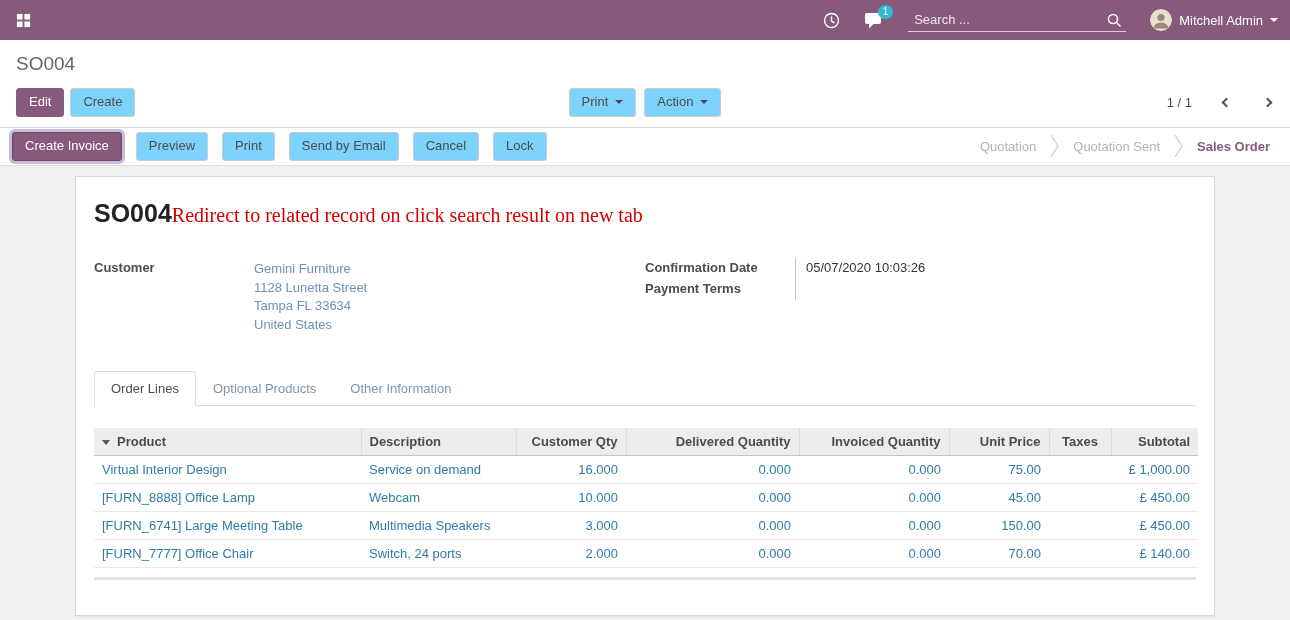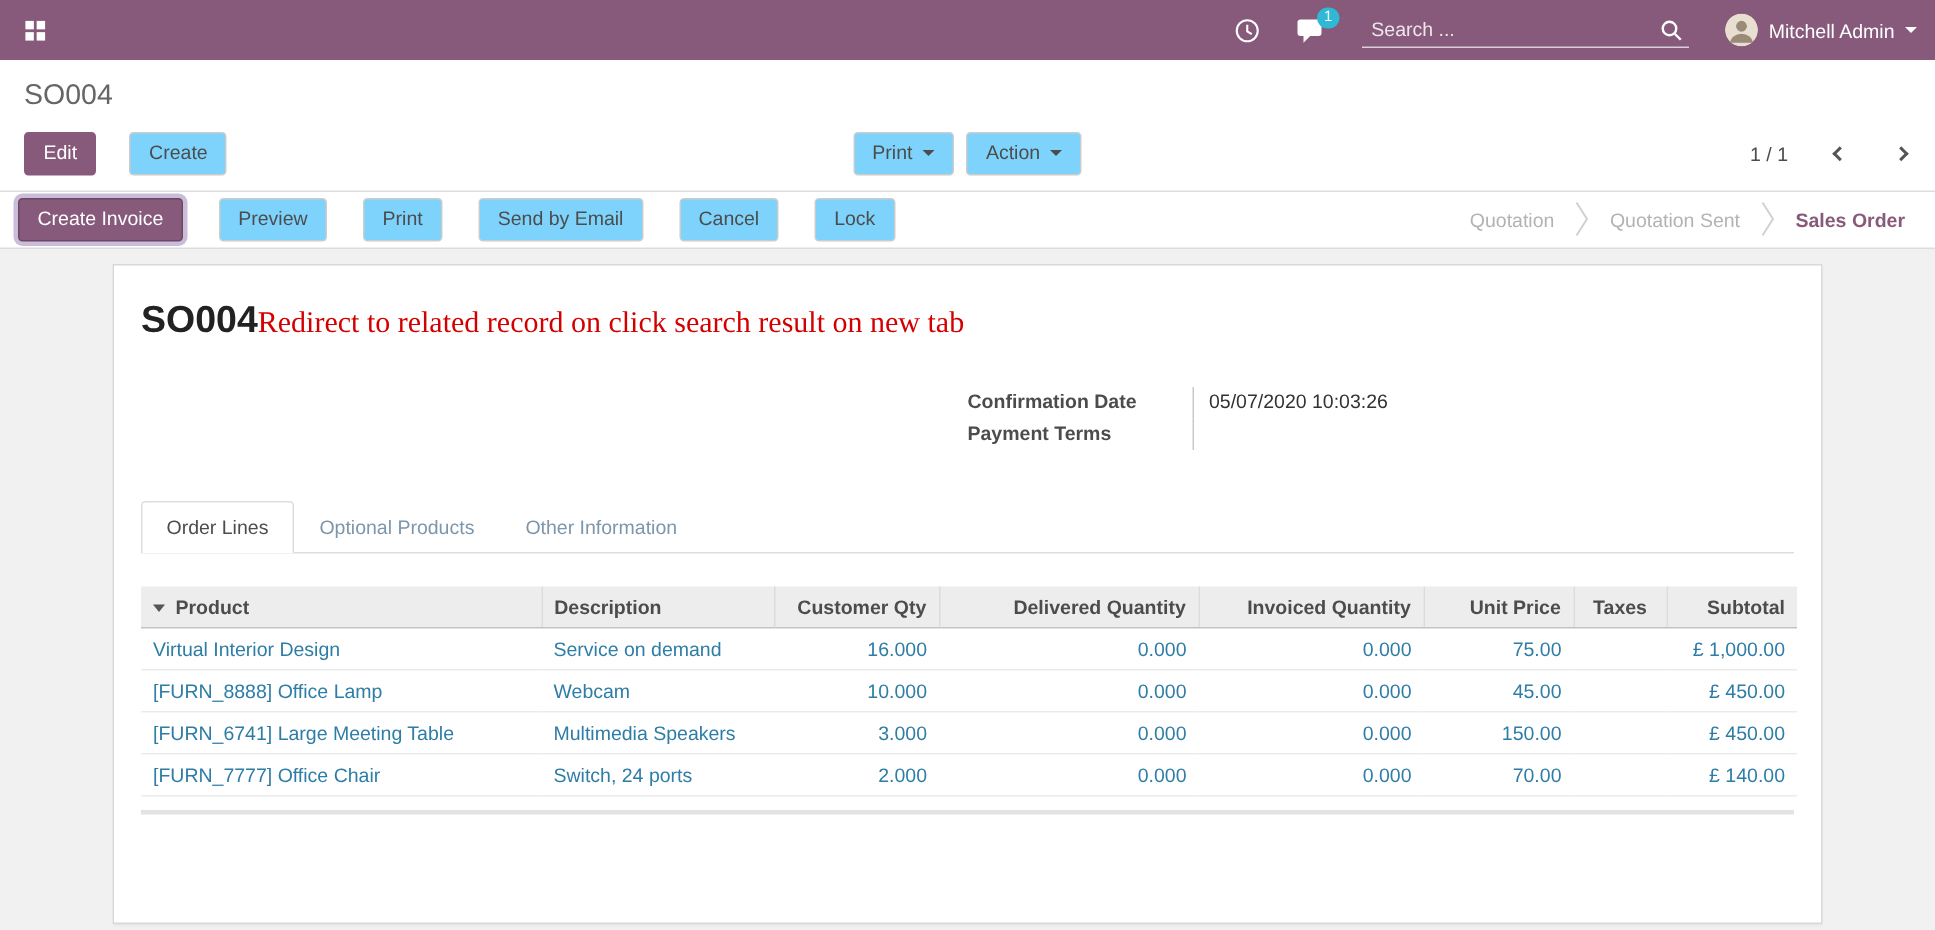--- a/index.html
+++ b/index.html
@@ -26,40 +26,40 @@
   .user-menu { display: flex; align-items: center; gap: 7px; margin-left: 8px; cursor: pointer; }
   .avatar { width: 22px; height: 22px; border-radius: 50%; overflow: hidden; display: flex; }
   .user-name { font-size: 13px; }
   .caret-down { width: 0; height: 0; border-left: 4px solid transparent;
     border-right: 4px solid transparent; border-top: 4px solid currentColor; display: inline-block; }
 
   
   .control-panel { background: #fff; padding: 13px 16px 10px; flex: 0 0 auto; }
   .bc-title { font-size: 19px; color: #666; }
   .cp-row { display: flex; align-items: center; margin-top: 13px; }
-  .cp-left { flex: 1; display: flex; gap: 22px; }
+  .cp-left { flex: 1; display: flex; gap: 6px; }
   .cp-center { display: flex; gap: 8px; }
   .cp-right { flex: 1; display: flex; justify-content: flex-end; align-items: center; gap: 28px; }
   .btn { font-size: 13px; padding: 5px 12px; border: 1px solid #ccc; background: #7dd3fc;
     color: #4c4c4c; border-radius: 3px; cursor: pointer; display: inline-flex;
     align-items: center; gap: 7px; line-height: 1.3; }
   .btn-primary { background: #875A7B; border-color: #875A7B; color: #fff; }
   .btn-focused { box-shadow: 0 0 0 3px rgba(120,90,160,.4); border-color: #6d4864; }
   .pager-text { color: #4c4c4c; }
   .pager-btn { background: none; border: none; cursor: pointer; padding: 3px; display: flex; }
   .chev { display: inline-block; width: 7px; height: 7px;
     border-top: 2px solid #555; border-left: 2px solid #555; }
   .chev.left  { transform: rotate(-45deg); }
   .chev.right { transform: rotate(135deg); }
 
   
   .statusbar { background: #fff; border-top: 1px solid #ddd; border-bottom: 1px solid #ddd;
     display: flex; justify-content: space-between; align-items: center;
     padding: 4px 14px 4px 12px; flex: 0 0 auto; }
-  .sb-buttons { display: flex; gap: 24px; align-items: center; }
+  .sb-buttons { display: flex; gap: 14px; align-items: center; }
   .sb-states { display: flex; align-items: center; gap: 8px; }
   .state { color: #b3b3b3; cursor: pointer; padding: 0 6px; }
   .state.active { color: #875A7B; font-weight: bold; }
   .state-sep { display: block; }
 
   
   .content { flex: 1; background: #f1f1f1; overflow: hidden; }
   .sheet { margin: 10px 75px 0; background: #fff; border: 1px solid #d8d8d8;
     box-shadow: 0 1px 2px rgba(0,0,0,.06); padding: 22px 18px 20px; min-height: 440px; }
   .sheet-header { display: flex; align-items: flex-start; margin-bottom: 30px; }
@@ -207,20 +207,29 @@
 <div class="content">
   <div class="sheet">
 
     <div class="sheet-header">
       <h2 class="sheet-title">SO004</h2>
       <div class="annotation">Redirect to related record on click search result on new tab</div>
     </div>
 
     <div class="fields">
       <div class="fcol left">
+        <div class="frow">
+          <div class="flabel">Customer</div>
+          <div class="fvalue address">
+            <div>Gemini Furniture</div>
+            <div>1128 Lunetta Street</div>
+            <div>Tampa FL 33634</div>
+            <div>United States</div>
+          </div>
+        </div>
       </div>
       <div class="fcol right">
         <div class="frow">
           <div class="flabel">Confirmation Date</div>
           <div class="fvalue bordered dark">05/07/2020 10:03:26</div>
         </div>
         <div class="frow">
           <div class="flabel">Payment Terms</div>
           <div class="fvalue bordered"></div>
         </div>

